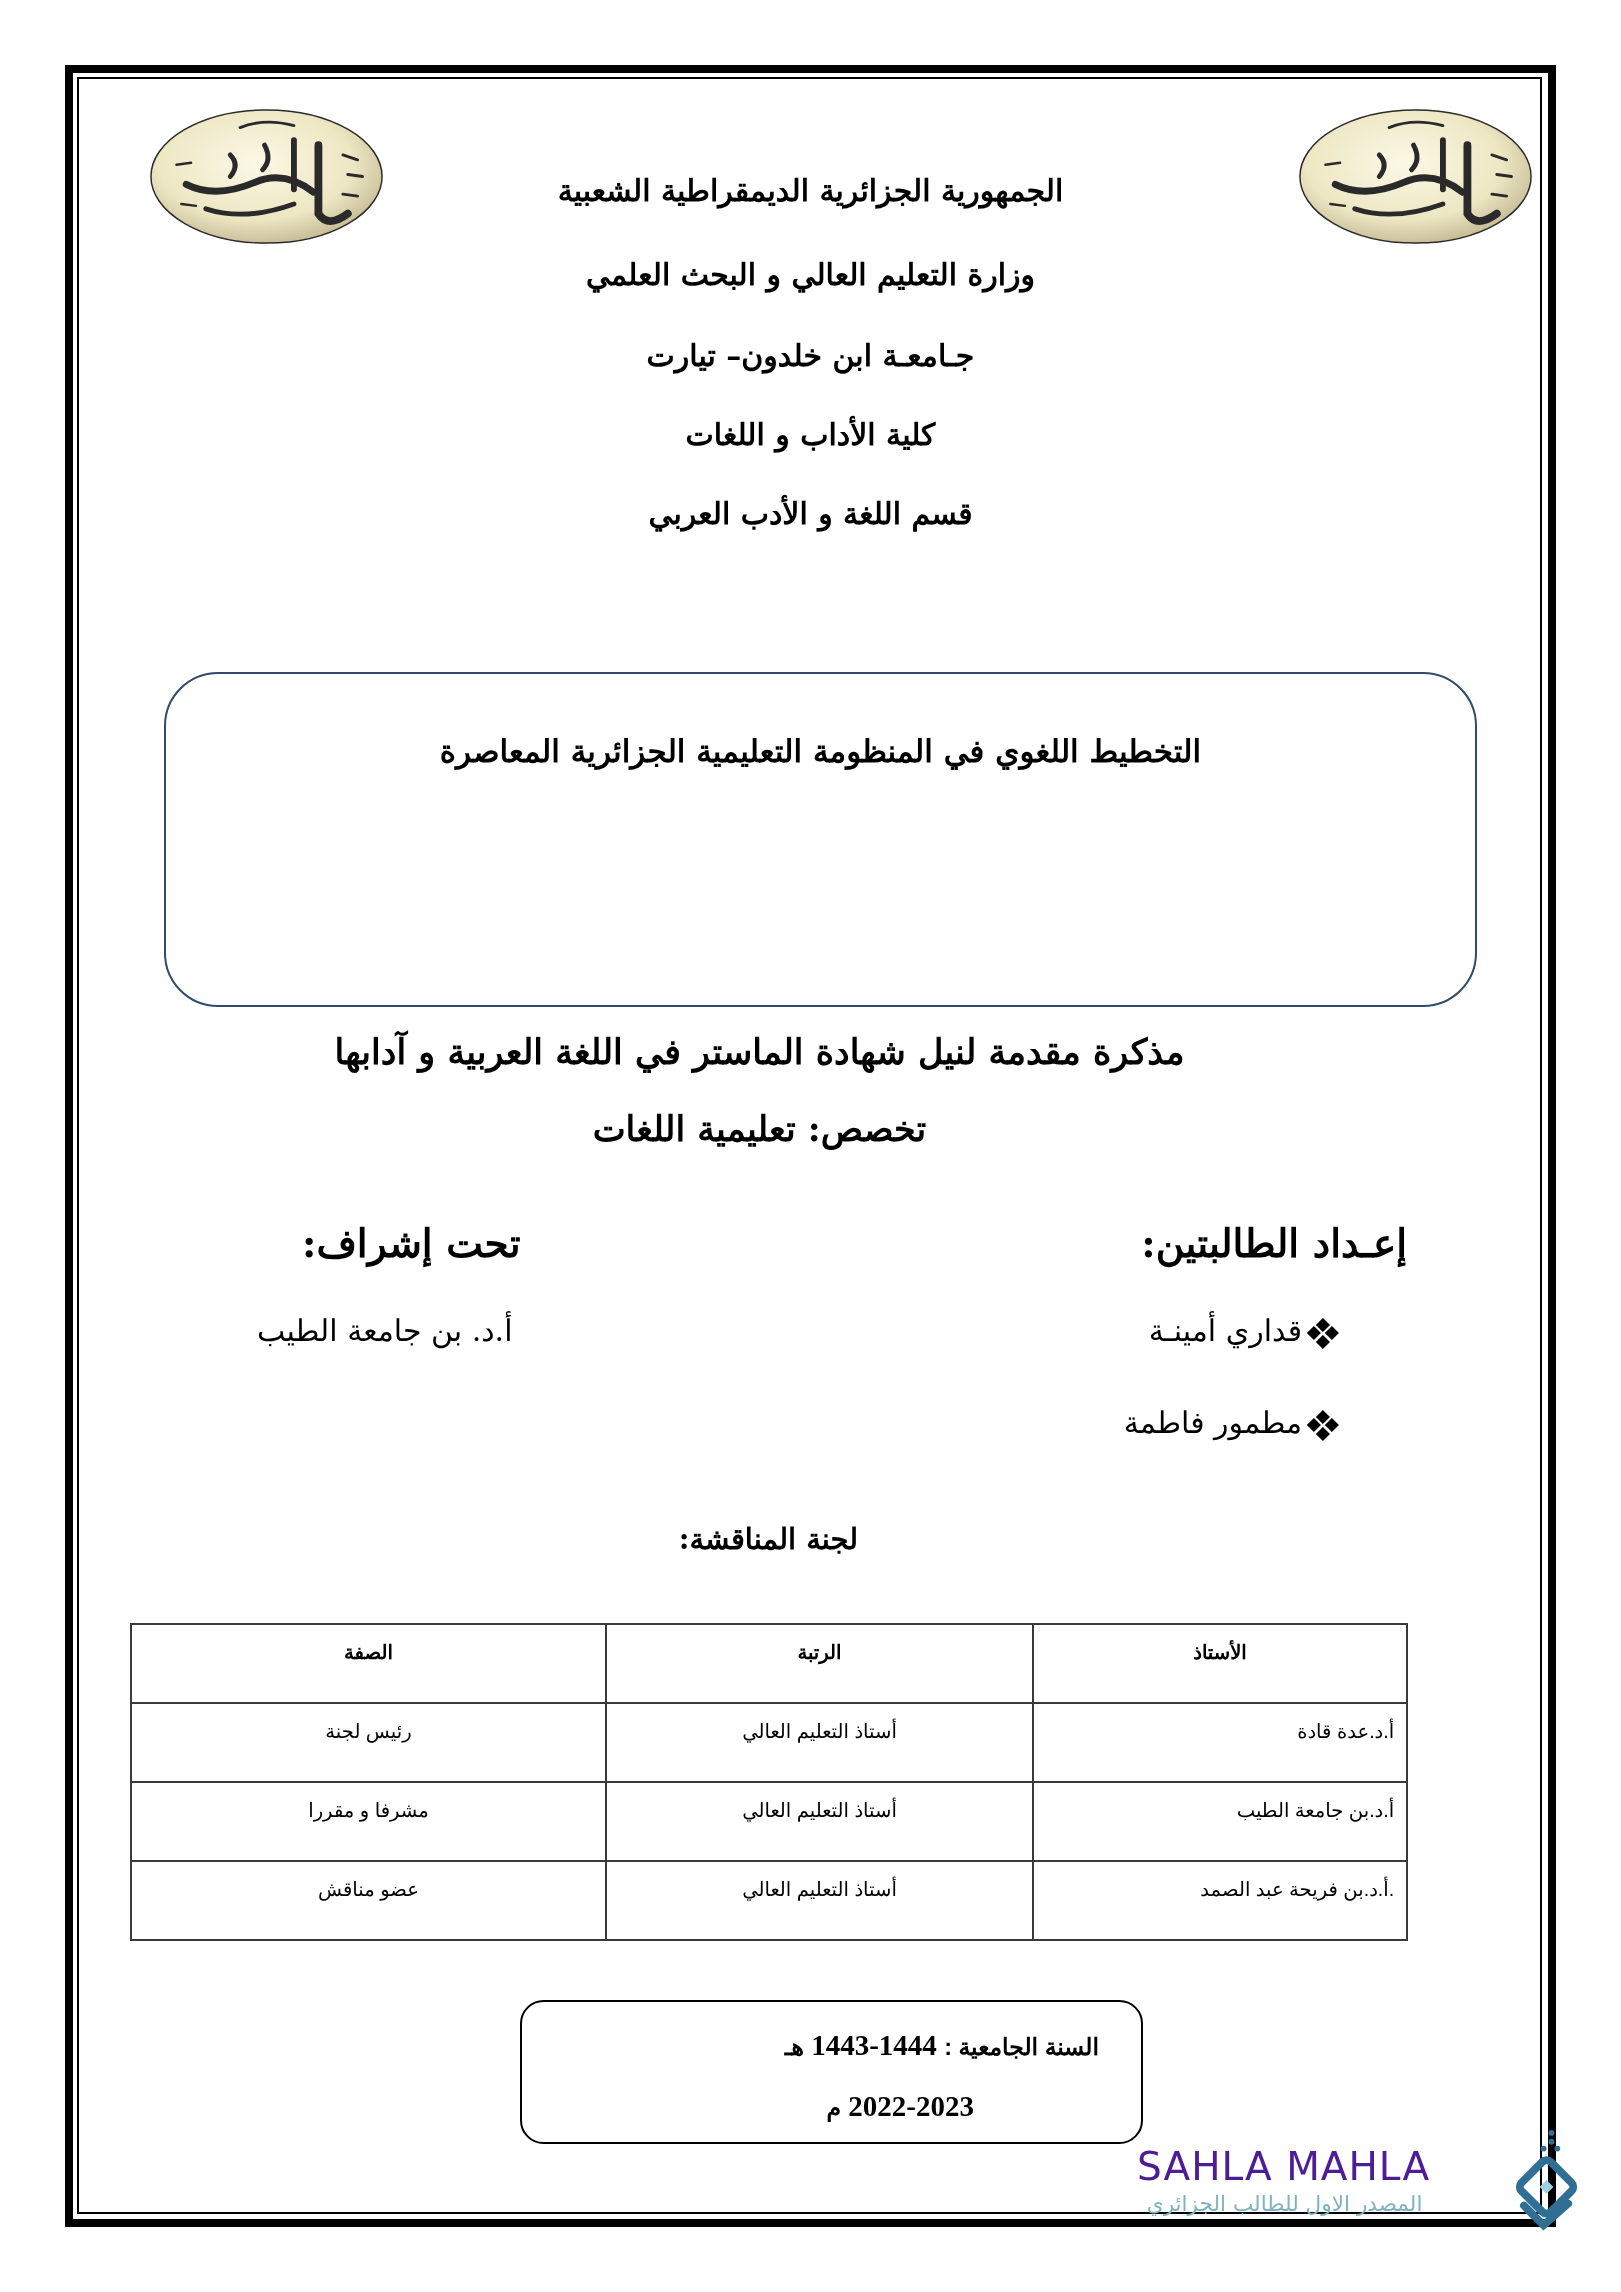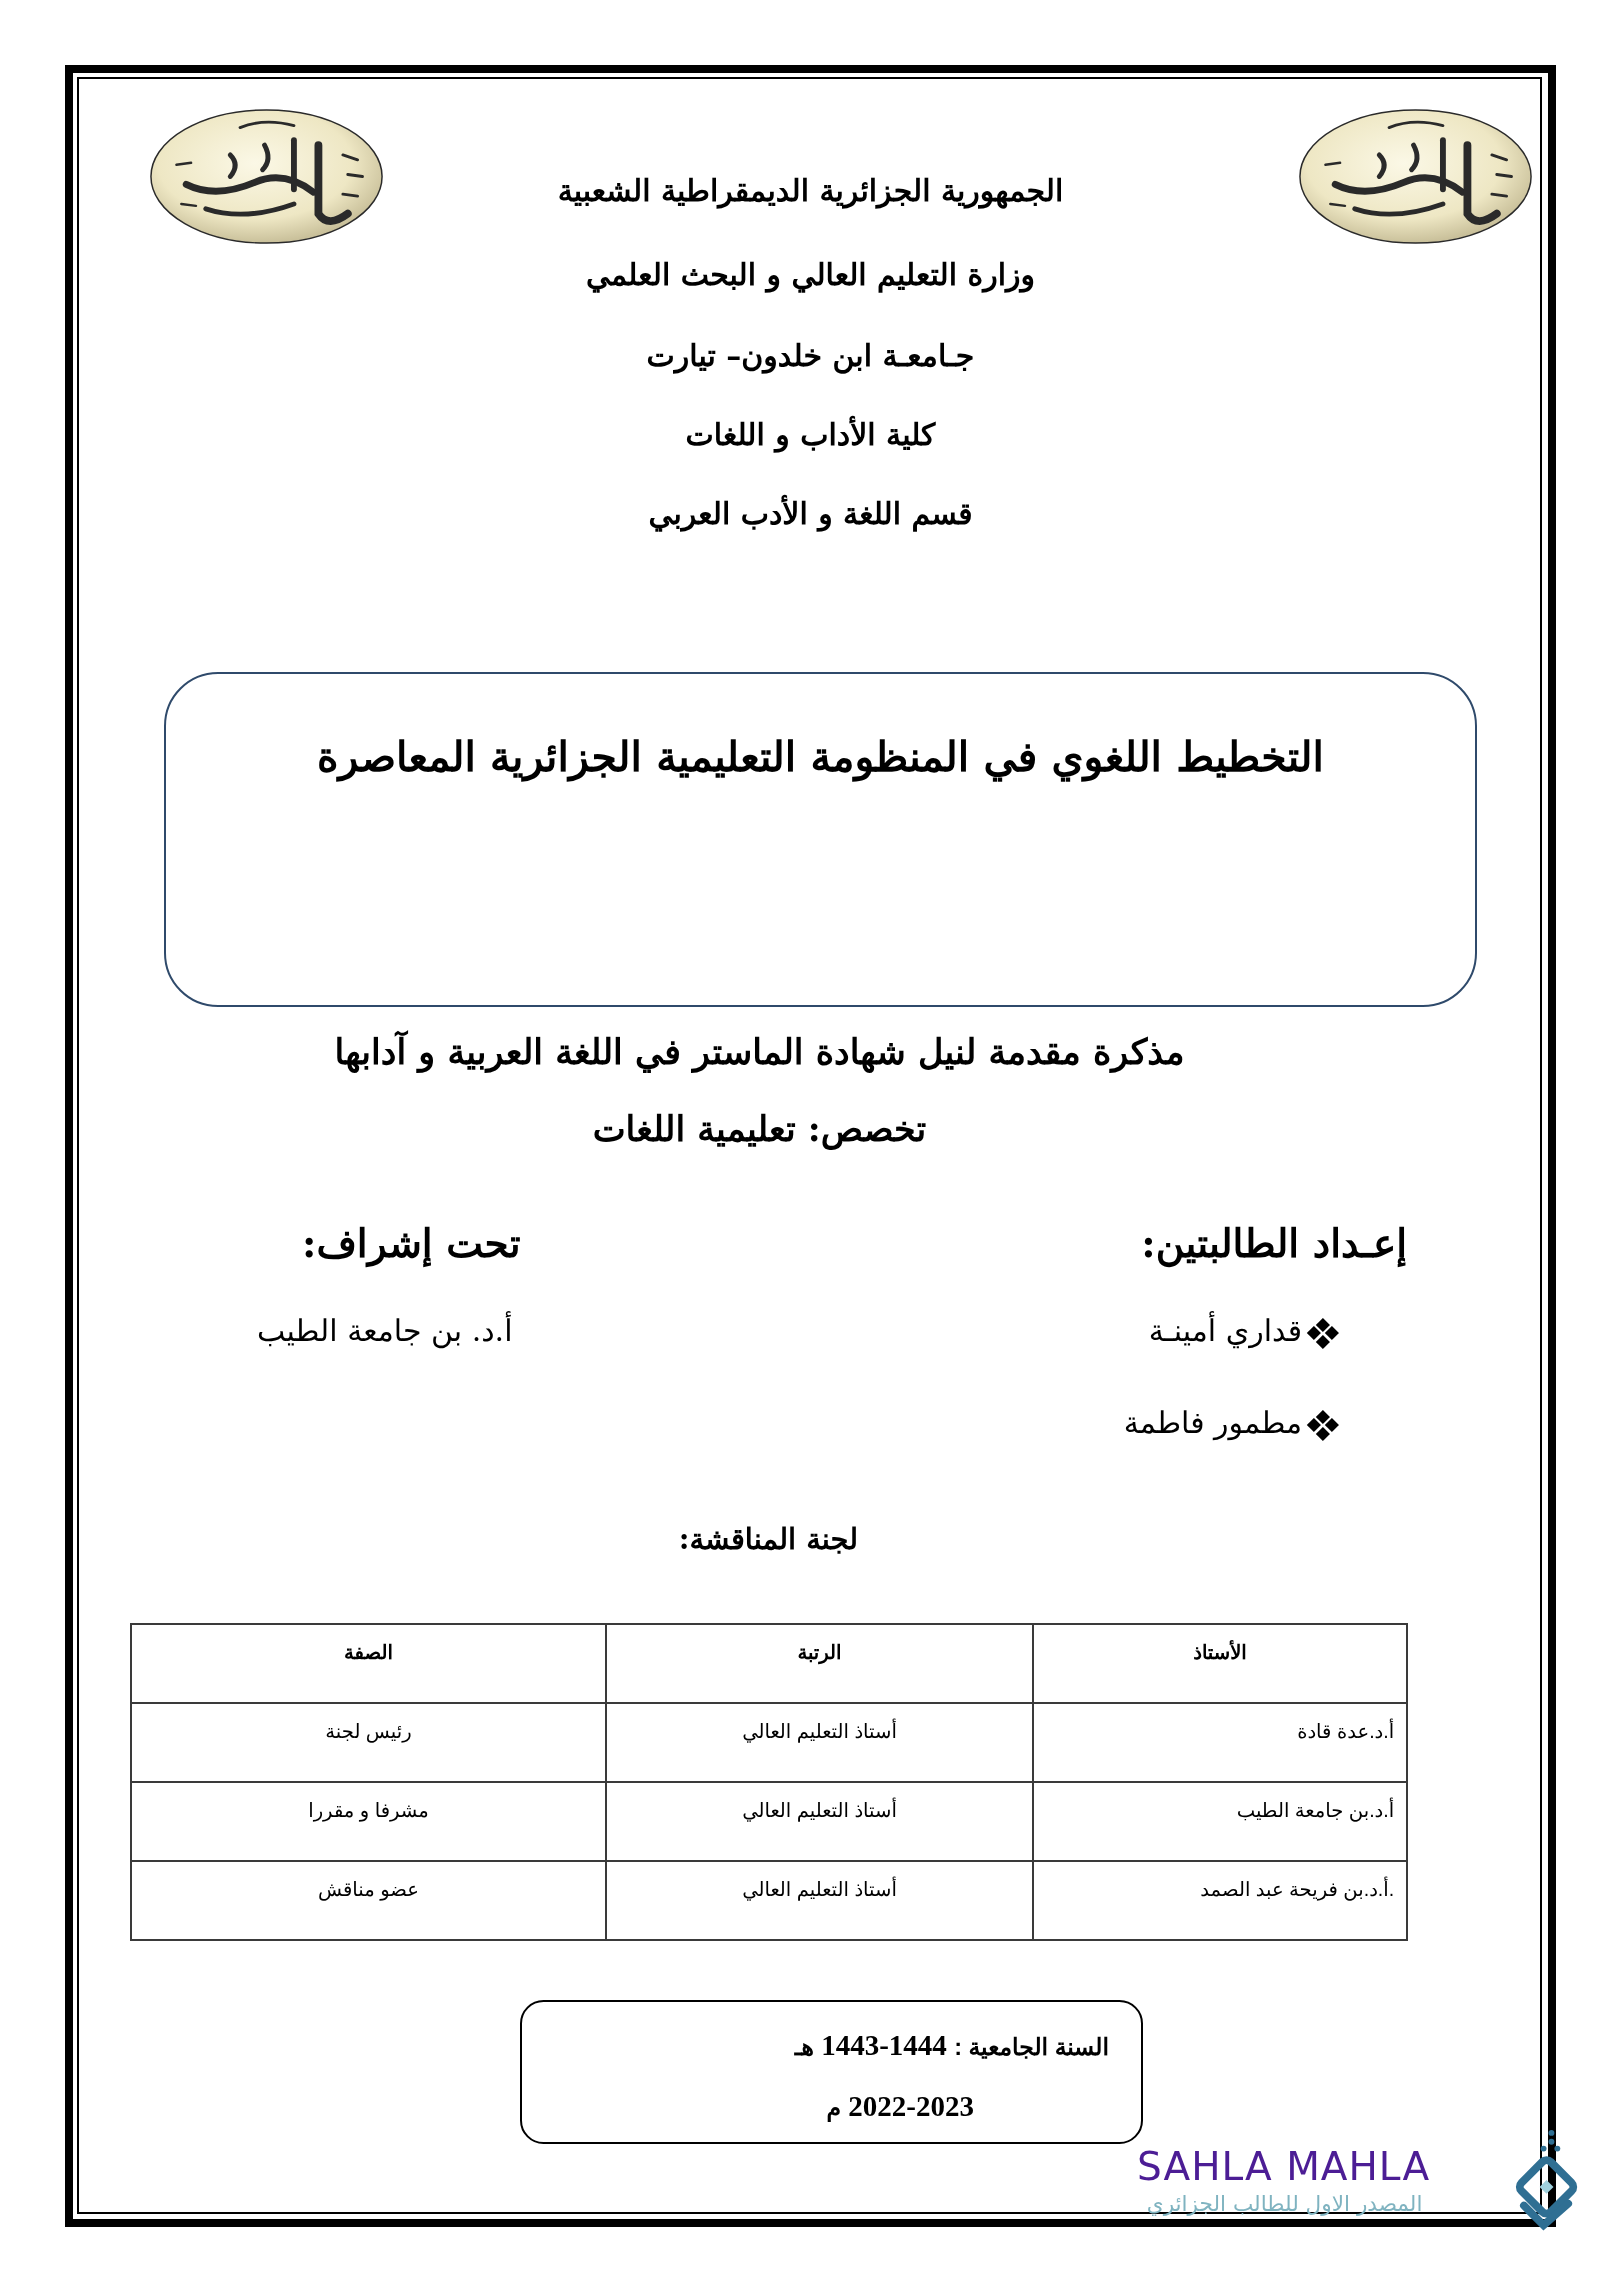--- a/index.html
+++ b/index.html
@@ -20,21 +20,21 @@
     .hdr { font-family: "DejaVu Serif", serif; font-weight: bold; font-size: 30px; }
     .hdr-1 { top: 173px; }
     .hdr-2 { top: 257px; }
     .hdr-3 { top: 338px; }
     .hdr-4 { top: 417px; }
     .hdr-5 { top: 496px; }
 
     .title-box { position: absolute; left: 164px; top: 672px; width: 1313px; height: 335px;
       border: 2.9px solid #2f4a6b; border-radius: 54px; box-sizing: border-box; }
     .title-main { position: absolute; left: 0; right: 0; top: 59px; text-align: center; direction: rtl;
-      font-family: "DejaVu Serif", serif; font-weight: bold; font-size: 41px; }
+      font-family: "DejaVu Serif", serif; font-weight: bold; font-size: 31px; }
     .title-sub { position: absolute; left: 0; right: 0; top: 186px; text-align: center; direction: rtl;
       font-family: "DejaVu Serif", serif; font-size: 41px; }
 
     .thesis-line { position: absolute; left: 294px; width: 931px; text-align: center; direction: rtl;
       font-family: "DejaVu Serif", serif; font-weight: bold; font-size: 35px; }
     .thesis-1 { top: 1031px; }
     .thesis-2 { top: 1108px; }
 
     .label-bold { position: absolute; direction: rtl; font-family: "DejaVu Serif", serif;
       font-weight: bold; font-size: 39px; }
@@ -56,21 +56,21 @@
     table.committee th, table.committee td { border: 2px solid #3a3a3a; height: 79px; vertical-align: top;
       padding-top: 15.7px; box-sizing: border-box; }
     table.committee th { font-weight: bold; text-align: center; }
     table.committee td.c-name { text-align: right; padding-right: 11.8px; width: 374px; }
     table.committee td.c-rank { text-align: center; width: 427px; }
     table.committee td.c-role { text-align: center; }
 
     .year-box { position: absolute; left: 520px; top: 2000px; width: 623px; height: 144px;
       border: 2px solid #000; border-radius: 23.5px; box-sizing: border-box; }
     .year-line { position: absolute; direction: rtl; font-family: "Liberation Serif", serif; font-weight: bold; font-size: 29px; }
-    .year-hijri { right: 32px; top: 27.4px; margin-left: 8px; }
+    .year-hijri { right: 42px; top: 27.4px; margin-left: 8px; }
     .year-greg { right: 167px; top: 88px; }
     .year-line .yl-label { font-family: "Liberation Sans", sans-serif; font-size: 23.5px; }
 
     .watermark { position: absolute; left: 1137px; top: 2117px; width: 421px; height: 108px; }
     .wm-en { position: absolute; left: 0; top: 27.4px; font-family: "DejaVu Sans", sans-serif; font-size: 39px;
       color: #4c1d95; letter-spacing: 1px; }
     .wm-ar { position: absolute; left: 9.8px; top: 74px; direction: rtl; font-family: "DejaVu Sans", sans-serif;
       font-size: 21.6px; color: #7fb3c0; }
     .wm-logo { position: absolute; left: 377px; top: 9.8px; width: 69px; height: 108px; }
   </style>

